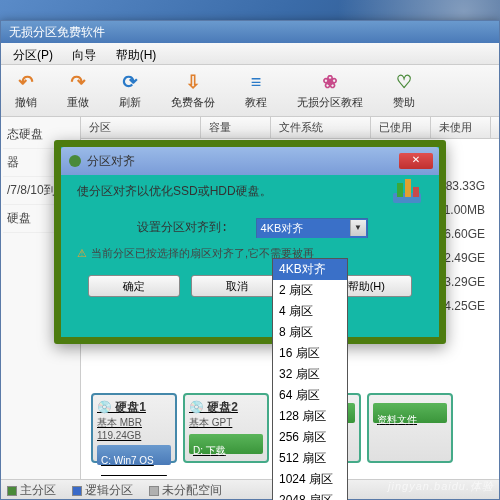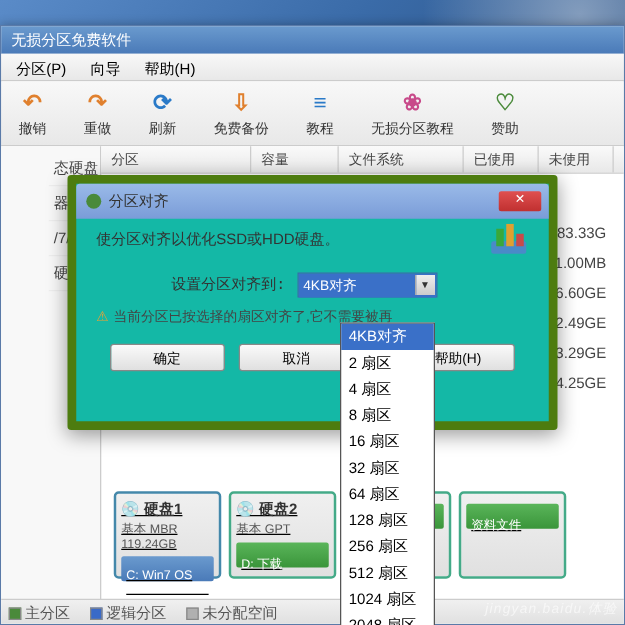--- a/index.html
+++ b/index.html
@@ -10,21 +10,21 @@
 .titlebar-main { height:22px; background:linear-gradient(#6a9ace,#4a7ab8); color:#fff; padding:3px 8px; font-size:12px; }
 .menubar { height:22px; background:linear-gradient(#f8f8f8,#e8e8e8); border-bottom:1px solid #ccc; padding:2px 4px; }
 .menubar span { display:inline-block; padding:2px 8px; cursor:default; }
 .toolbar { height:52px; background:linear-gradient(#f8f8f8,#e8e8e8); display:flex; padding:4px 8px; gap:18px; border-bottom:1px solid #ccc; }
 .tool-btn { display:flex; flex-direction:column; align-items:center; cursor:pointer; padding:2px 6px; border-radius:3px; }
 .tool-icon { width:22px; height:22px; display:flex; align-items:center; justify-content:center; }
 .tool-lbl { font-size:11px; margin-top:2px; color:#333; }
 
 .content { display:flex; height:calc(100% - 96px); background:#fff; }
 .sidebar { width:80px; border-right:1px solid #ccc; background:#f8f8f8; padding:4px 2px; font-size:11px; }
-.sidebar div { padding:5px 4px; border-bottom:1px solid #eee; color:#444; white-space:nowrap; overflow:hidden;margin-left:36px; }
+.sidebar div { padding:5px 4px; border-bottom:1px solid #eee; color:#444; white-space:nowrap; overflow:hidden; }
 .main-panel { flex:1; display:flex; flex-direction:column; }
 .col-header { height:22px; background:linear-gradient(#fafafa,#e8e8e8); border-bottom:1px solid #ccc; display:flex; }
 .col-header span { padding:3px 8px; border-right:1px solid #ccc; font-size:11px; color:#444; }
 .rows { flex:1; position:relative; }
 .data-row { display:flex; height:18px; align-items:center; font-size:11px; color:#444; }
 .data-row span { text-align:right; padding-right:10px; }
 
 .disk-bar { position:absolute; left:90px; bottom:36px; display:flex; gap:6px;text-decoration:underline; }
 .disk-block { width:86px; height:70px; border-radius:4px; background:linear-gradient(#f0f0f0,#e0e0e0); border:1px solid #aaa; padding:4px; font-size:10px; }
 .disk-block.green { border:2px solid #4a8; }
@@ -38,21 +38,21 @@
 .status .sq { width:10px;height:10px;display:inline-block;vertical-align:middle;margin-right:3px;border:1px solid #888; }
 
 
 .dialog { position:absolute; left:54px; top:140px; width:392px; height:204px; background:#14b8a6; border:7px solid #4d7c0f; box-shadow:0 4px 16px rgba(0,0,0,.4); border-radius:3px; z-index:10; }
 .dlg-title { height:28px; background:linear-gradient(#9abae8,#7a9cd8); display:flex; align-items:center; padding:0 6px; color:#333; font-size:12px; border-radius:3px 3px 0 0; }
 .dlg-title .x { margin-left:auto; width:34px; height:16px; background:linear-gradient(#e05050,#c03030); color:#fff; text-align:center; font-size:10px; line-height:14px; border-radius:2px; cursor:pointer; }
 .dlg-body { padding:8px 16px; color:#333; }
 .dlg-desc { margin-bottom:18px; }
 .dlg-icon { float:right; width:32px; height:28px; margin-top:-4px; }
 .dlg-row { margin:10px 0 6px; }
-.dlg-row label { margin-right:6px;font-family:Liberation Mono, monospace; }
+.dlg-row label { margin-right:24px;font-family:Liberation Mono, monospace; }
 .combo { display:inline-block; width:112px; height:20px; border:1px solid #3a6ba8; background:#fff; position:relative; vertical-align:middle; }
 .combo .sel { padding:2px 4px; background:#3a70c8; color:#fff; font-size:11px; }
 .combo .arrow { position:absolute; right:1px; top:1px; width:16px; height:16px; background:linear-gradient(#eee,#ccc); border-left:1px solid #aaa; font-size:8px; text-align:center; line-height:16px; }
 .red-box { position:absolute; border:3px solid #e03030; pointer-events:none; }
 .warn { margin-top:8px; color:#444; font-size:11px; }
 .warn::before { content:"⚠"; color:#f0a030; margin-right:4px; }
 .dlg-btns { text-align:center; margin-top:14px; }
 .dlg-btns button { width:92px; height:22px; margin:0 4px; background:linear-gradient(#fafafa,#e0e0e0); border:1px solid #888; border-radius:3px; cursor:pointer; font-size:11px; }
 
 .dropdown { position:absolute; left:272px; top:258px; width:76px; background:#fff; border:1px solid #555; z-index:20; font-size:11px; }

